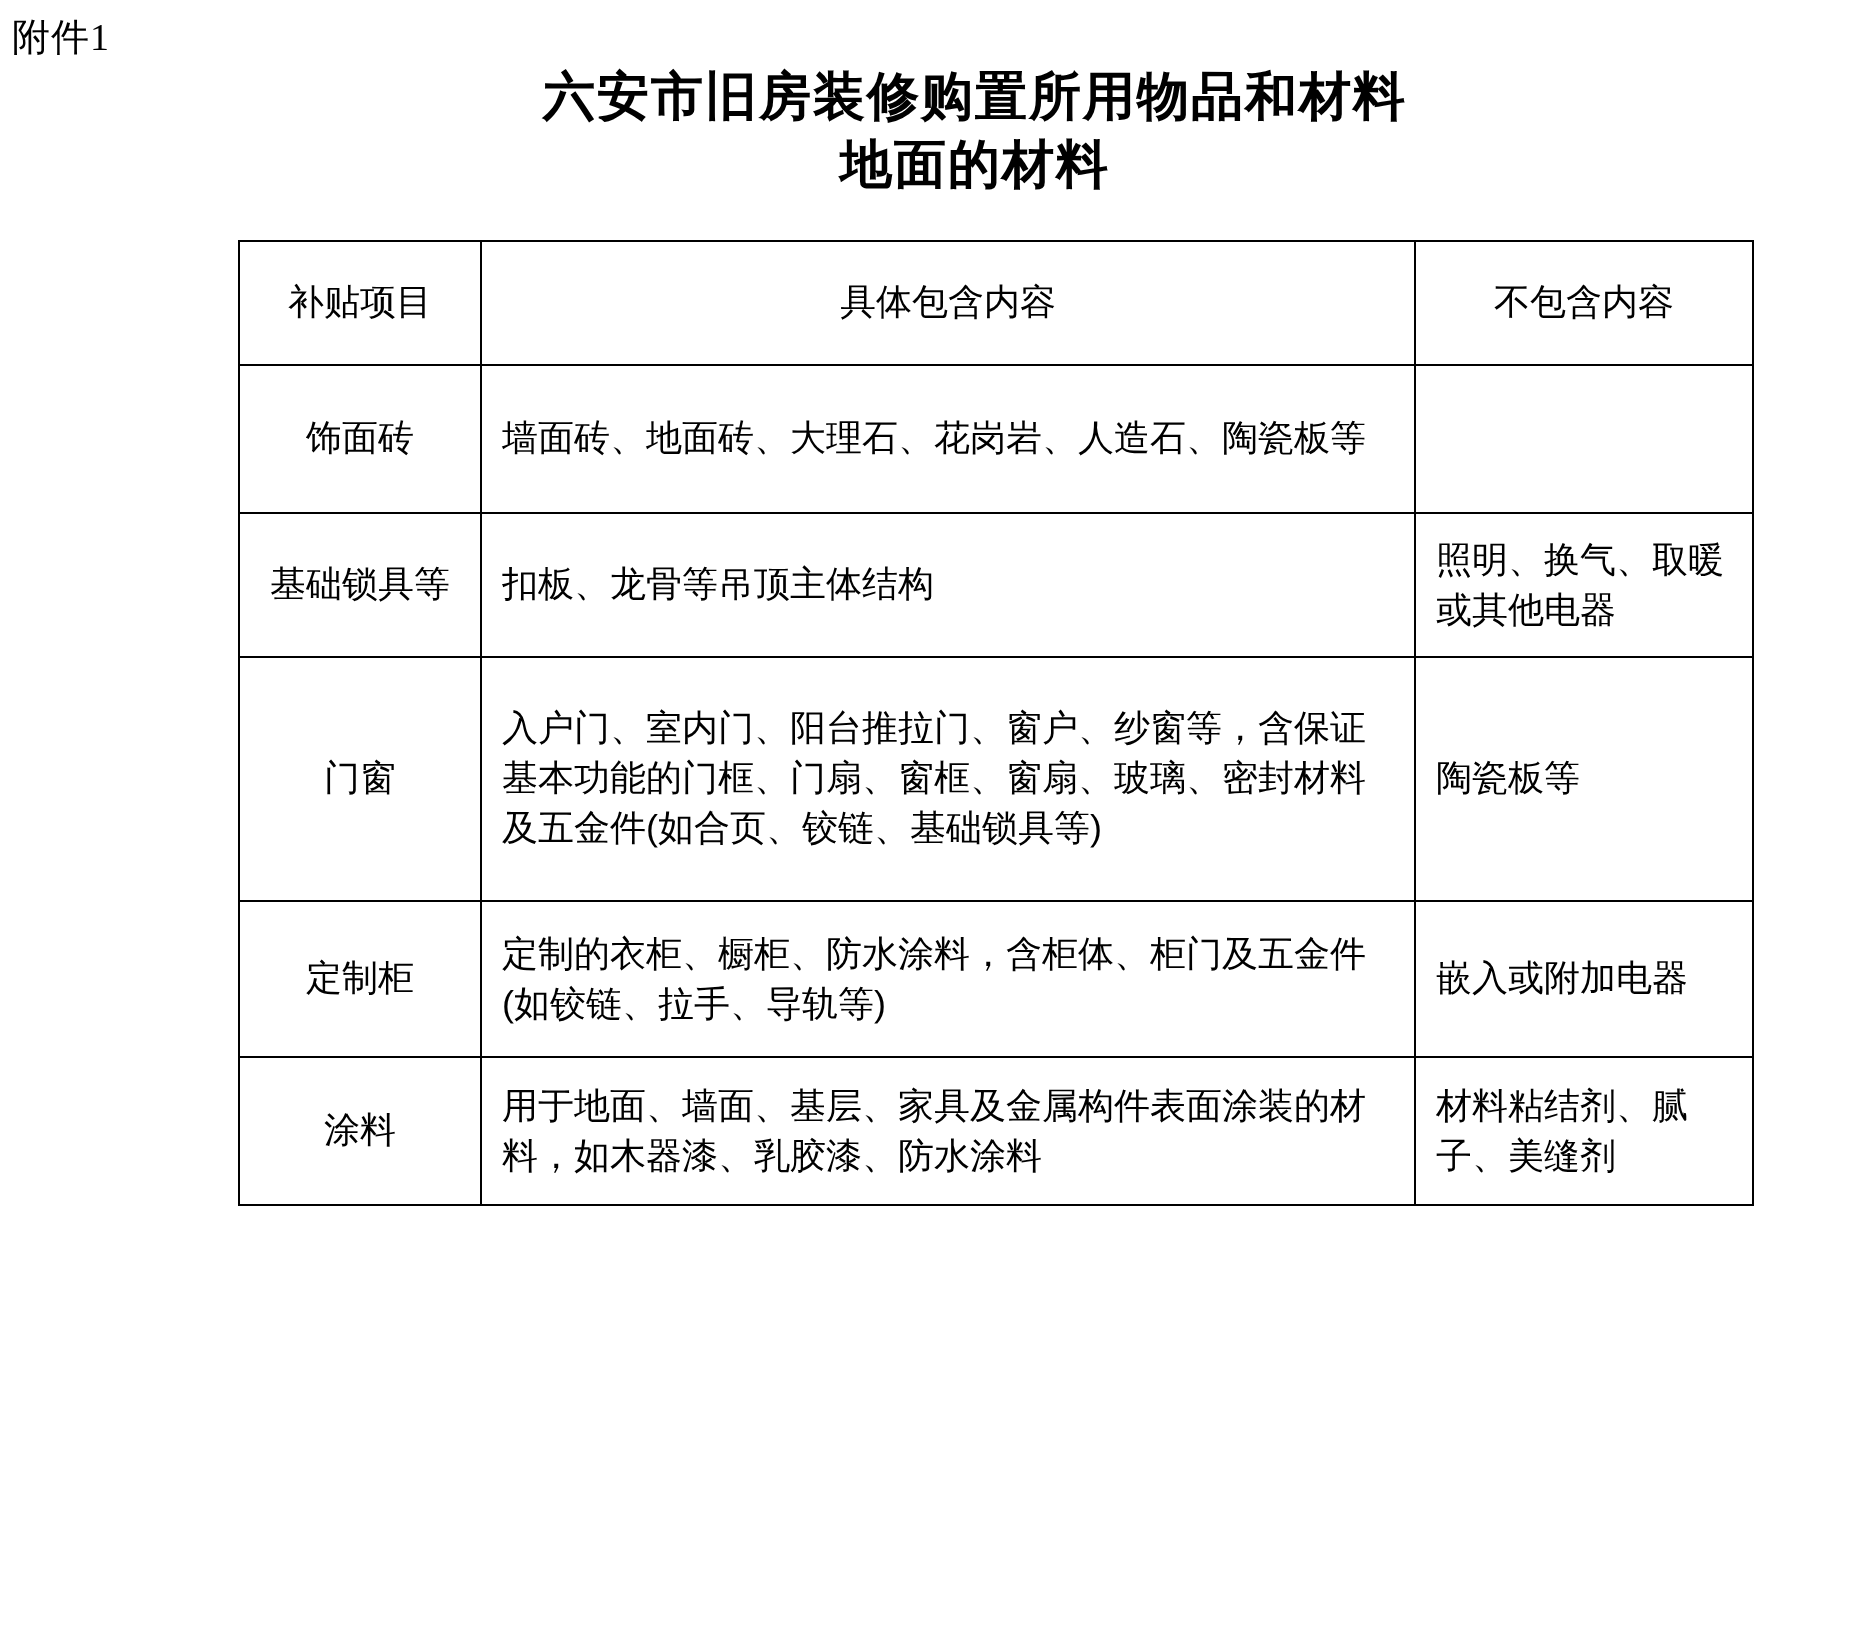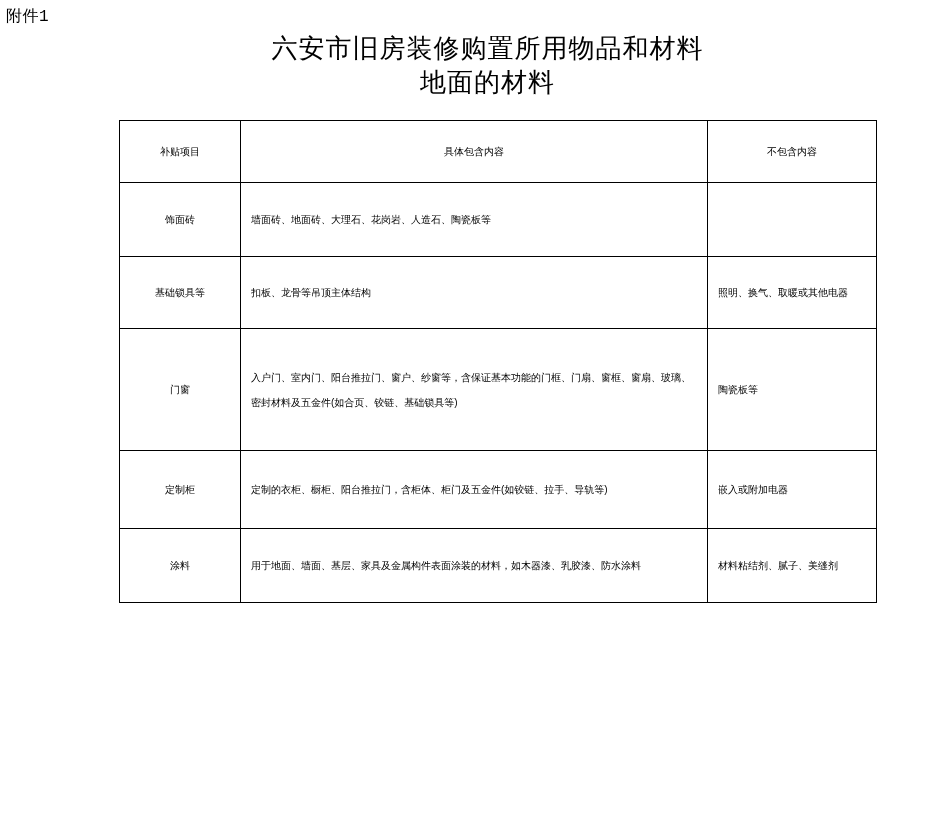--- a/index.html
+++ b/index.html
@@ -12,52 +12,52 @@
     height: 822px;
     position: relative;
     font-family: "Liberation Serif", "DejaVu Serif", serif;
     color: #000000;
     overflow: hidden;
   }
   .doc-label {
     position: absolute;
     top: 6px;
     left: 6px;
-    font-size: 16px;
-    font-family: Liberation Mono, monospace;
+    font-size: 19px;
+    font-family: Liberation Serif, serif;
     letter-spacing: 0.5px;
   }
   .title-block {
     position: absolute;
     top: 32px;
     left: 0;
     width: 932px;
     text-align: center;
   }
   .title-line {
     font-family: "Liberation Serif", "DejaVu Serif", serif;
-    font-weight: normal;
+    font-weight: bold;
     font-size: 26px;
     line-height: 34px;
     letter-spacing: 1px;
     margin-left: 43px;
   }
   table.subsidy-table {
     position: absolute;
     top: 120px;
     left: 119px;
     width: 696px;
     border-collapse: collapse;
     table-layout: fixed;
   }
   table.subsidy-table td, table.subsidy-table th {
     border: 1px solid #000000;
     padding: 8px 10px;
     vertical-align: middle;
-    font-size: 10px;
+    font-size: 18px;
     line-height: 25px;
     font-family: "Liberation Sans", "DejaVu Sans", sans-serif;
   }
   .col-item { width: 100px; text-align: center; }
   .col-inc  { width: 446px; text-align: left; }
   .col-exc  { width: 148px; text-align: left; }
   thead td { text-align: center; font-size: 15px; }
   thead .col-inc { text-align: center; }
   thead .col-exc { text-align: center; }
   tbody td.col-item { text-align: center; margin-top: 44px; }
@@ -99,21 +99,21 @@
       <td class="col-inc">扣板、龙骨等吊顶主体结构</td>
       <td class="col-exc">照明、换气、取暖或其他电器</td>
     </tr>
     <tr class="r-door">
       <td class="col-item">门窗</td>
       <td class="col-inc">入户门、室内门、阳台推拉门、窗户、纱窗等，含保证基本功能的门框、门扇、窗框、窗扇、玻璃、密封材料及五金件(如合页、铰链、基础锁具等)</td>
       <td class="col-exc">陶瓷板等</td>
     </tr>
     <tr class="r-cab">
       <td class="col-item">定制柜</td>
-      <td class="col-inc">定制的衣柜、橱柜、阳台推拉门，含柜体、柜门及五金件(如铰链、拉手、导轨等)</td>
+      <td class="col-inc">定制的衣柜、橱柜、防水涂料，含柜体、柜门及五金件(如铰链、拉手、导轨等)</td>
       <td class="col-exc">嵌入或附加电器</td>
     </tr>
     <tr class="r-coat">
       <td class="col-item">涂料</td>
       <td class="col-inc">用于地面、墙面、基层、家具及金属构件表面涂装的材料，如木器漆、乳胶漆、防水涂料</td>
       <td class="col-exc">材料粘结剂、腻子、美缝剂</td>
     </tr>
   </tbody>
 </table>
 

